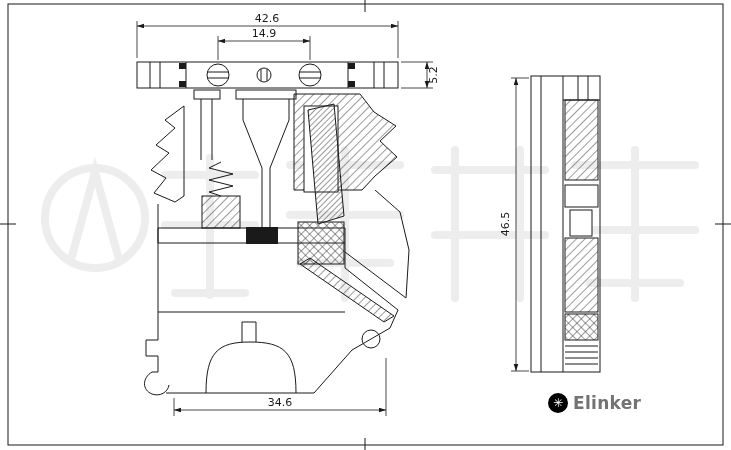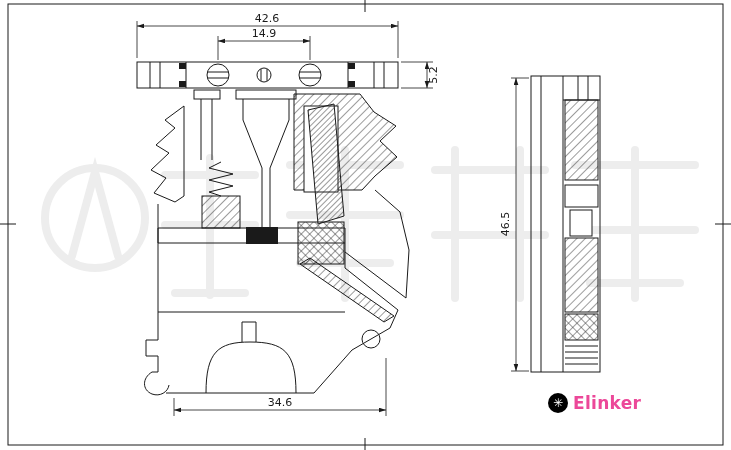--- a/index.html
+++ b/index.html
@@ -13,21 +13,21 @@
   .thin{stroke:#1a1a1a;stroke-width:0.8;fill:none;}
   .inkfill{fill:#1a1a1a;stroke:none;}
   .wm{stroke:#ededed;stroke-width:8;fill:none;stroke-linecap:round;}
   .logo{
     position:absolute;left:548px;top:393px;display:flex;align-items:center;gap:5px;
   }
   .logo-icon{
     width:20px;height:20px;border-radius:50%;background:#000;color:#fff;
     display:flex;align-items:center;justify-content:center;font-size:12px;line-height:1;
   }
-  .logo-text{font-weight:bold;font-size:17px;color:#ec4899;letter-spacing:.3px;}
+  .logo-text{font-weight:bold;font-size:17px;color:#737373;letter-spacing:.3px;}
 </style>
 </head>
 <body>
 
 <div class="stage">
 
 <svg width="731" height="450" viewBox="0 0 731 450">
   <defs>
     <pattern id="hatch" width="6" height="6" patternUnits="userSpaceOnUse" patternTransform="rotate(45)">
       <line x1="0" y1="0" x2="0" y2="6" stroke="#3a3a3a" stroke-width="1"></line>

